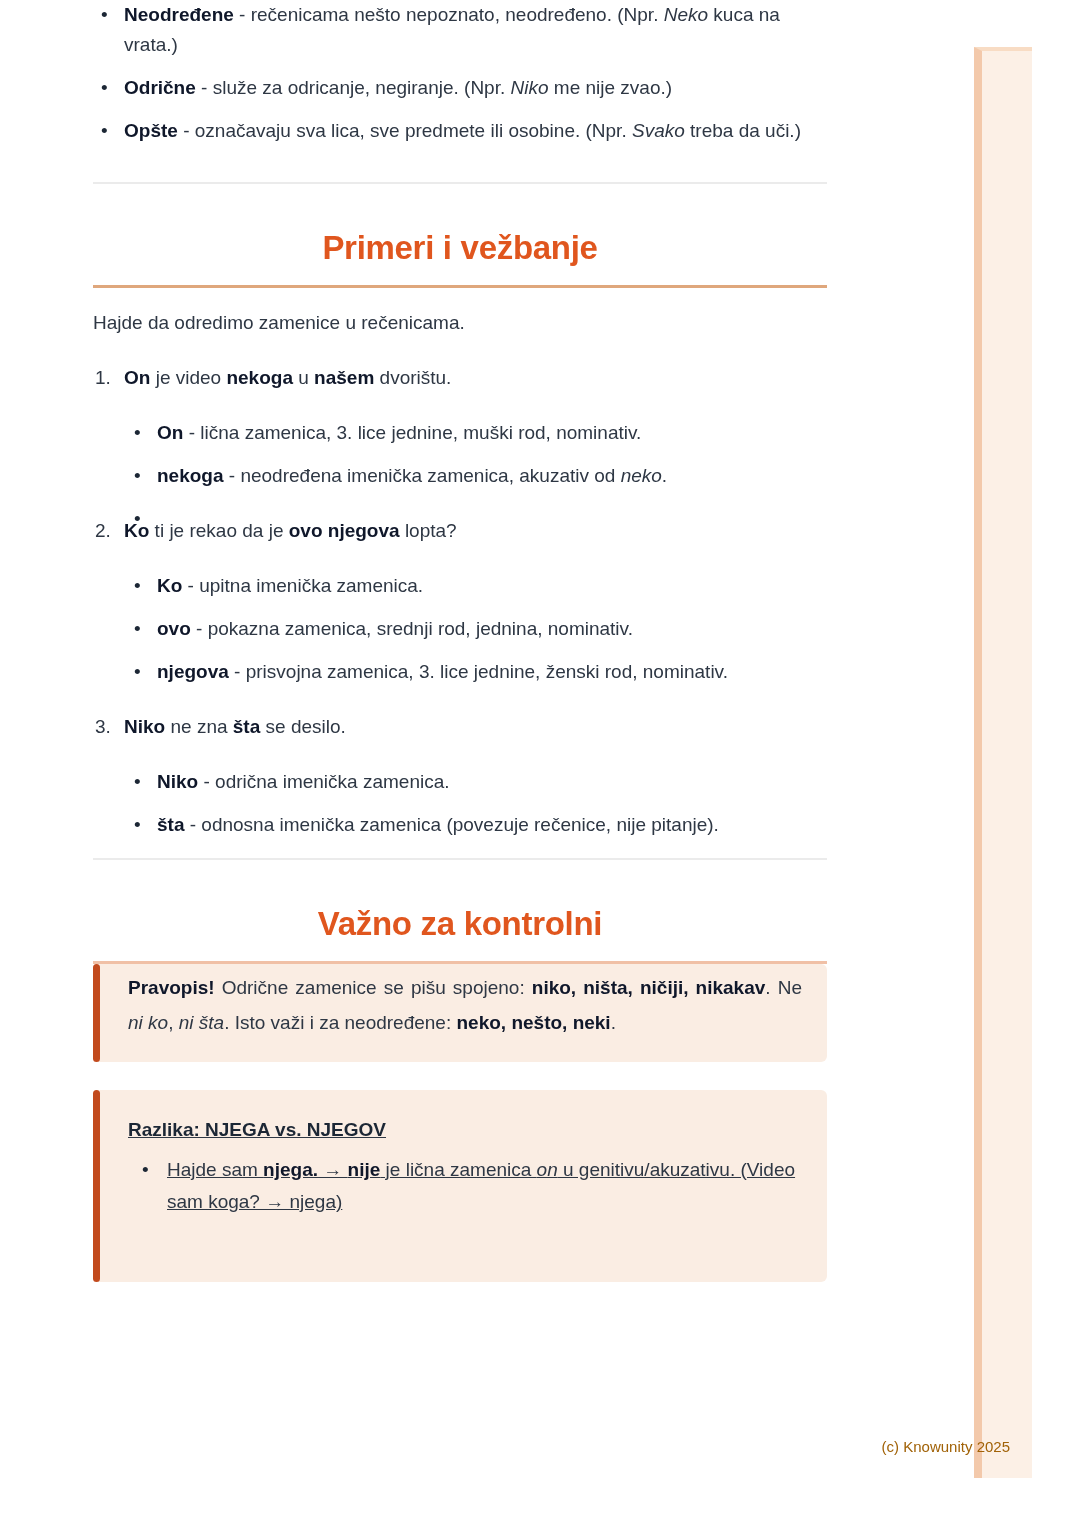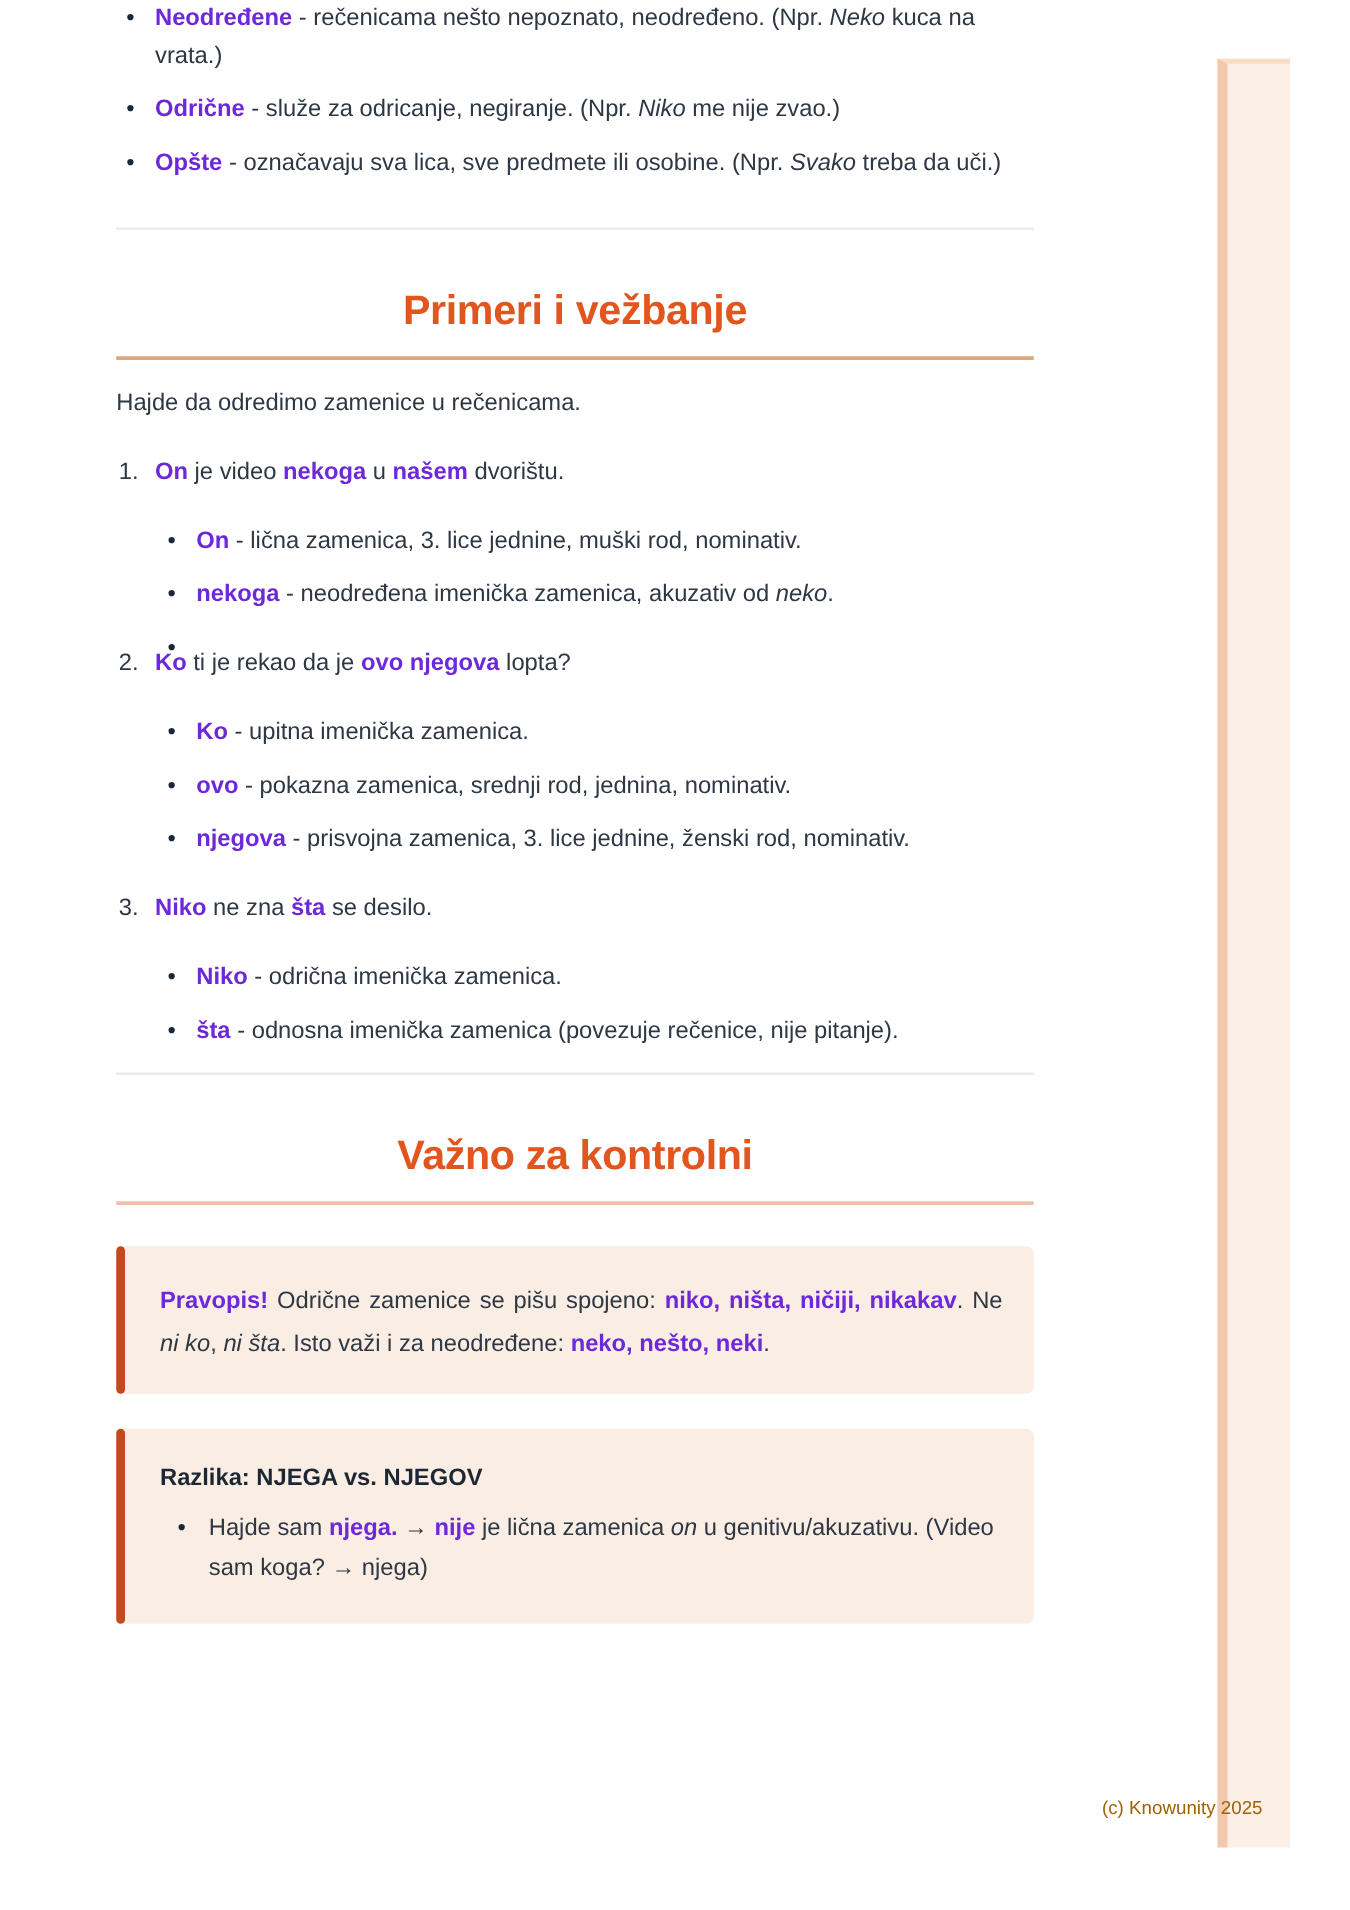--- a/index.html
+++ b/index.html
@@ -8,21 +8,21 @@
     width:1080px; height:1528px;
     background:#ffffff;
     font-family:"Liberation Sans","DejaVu Sans",sans-serif;
     color:#2e3744;
     overflow:hidden;
   }
   .content {
     position:absolute; left:93px; top:0; width:734px;
     font-size:19px; line-height:30px;
   }
-  .b { font-weight:bold; color:#6d28d9; }
+  .b { font-weight:bold; color:#0f172a; }
   .i { font-style:italic; }
 
   
   ul.plain { list-style:none; margin:0; padding:0; }
   .intro-list { padding-top:54px; }
   .intro-list > li { position:relative; padding-left:31px; margin-bottom:13px; }
   .dot {
     position:absolute; left:8px; top:0;
     font-size:19px; line-height:30px; color:#1c2735;
   }
@@ -56,29 +56,29 @@
     background:#faede3;
     border-radius:6px;
     box-sizing:border-box;
   }
   .callout::before {
     content:"";
     position:absolute; left:0; top:0; bottom:0; width:7px;
     background:#c24a1d; border-radius:7px;
   }
   .callout-1 {
-    margin-top:33px;
-    padding:26px 25px 22px 35px;
+    padding:6px 25px 22px 35px;
     line-height:35px;
     text-align:justify;
   }
   .callout-2 {
     margin-top:28px;
-    height:156px;
+    height:192px;
     padding:26px 25px 0 35px;
+    text-decoration:underline;
   }
   .callout-title { font-weight:bold; color:#1c2735; line-height:28px; }
   ul.callout-list { margin:10px 0 0 0; padding:0; list-style:none; }
   ul.callout-list > li { position:relative; padding-left:39px; line-height:32px; }
   ul.callout-list .dot { left:14px; line-height:32px; }
 
   
   .side-stripe {
     position:absolute; left:974px; top:47px;
     width:58px; height:1431px;

